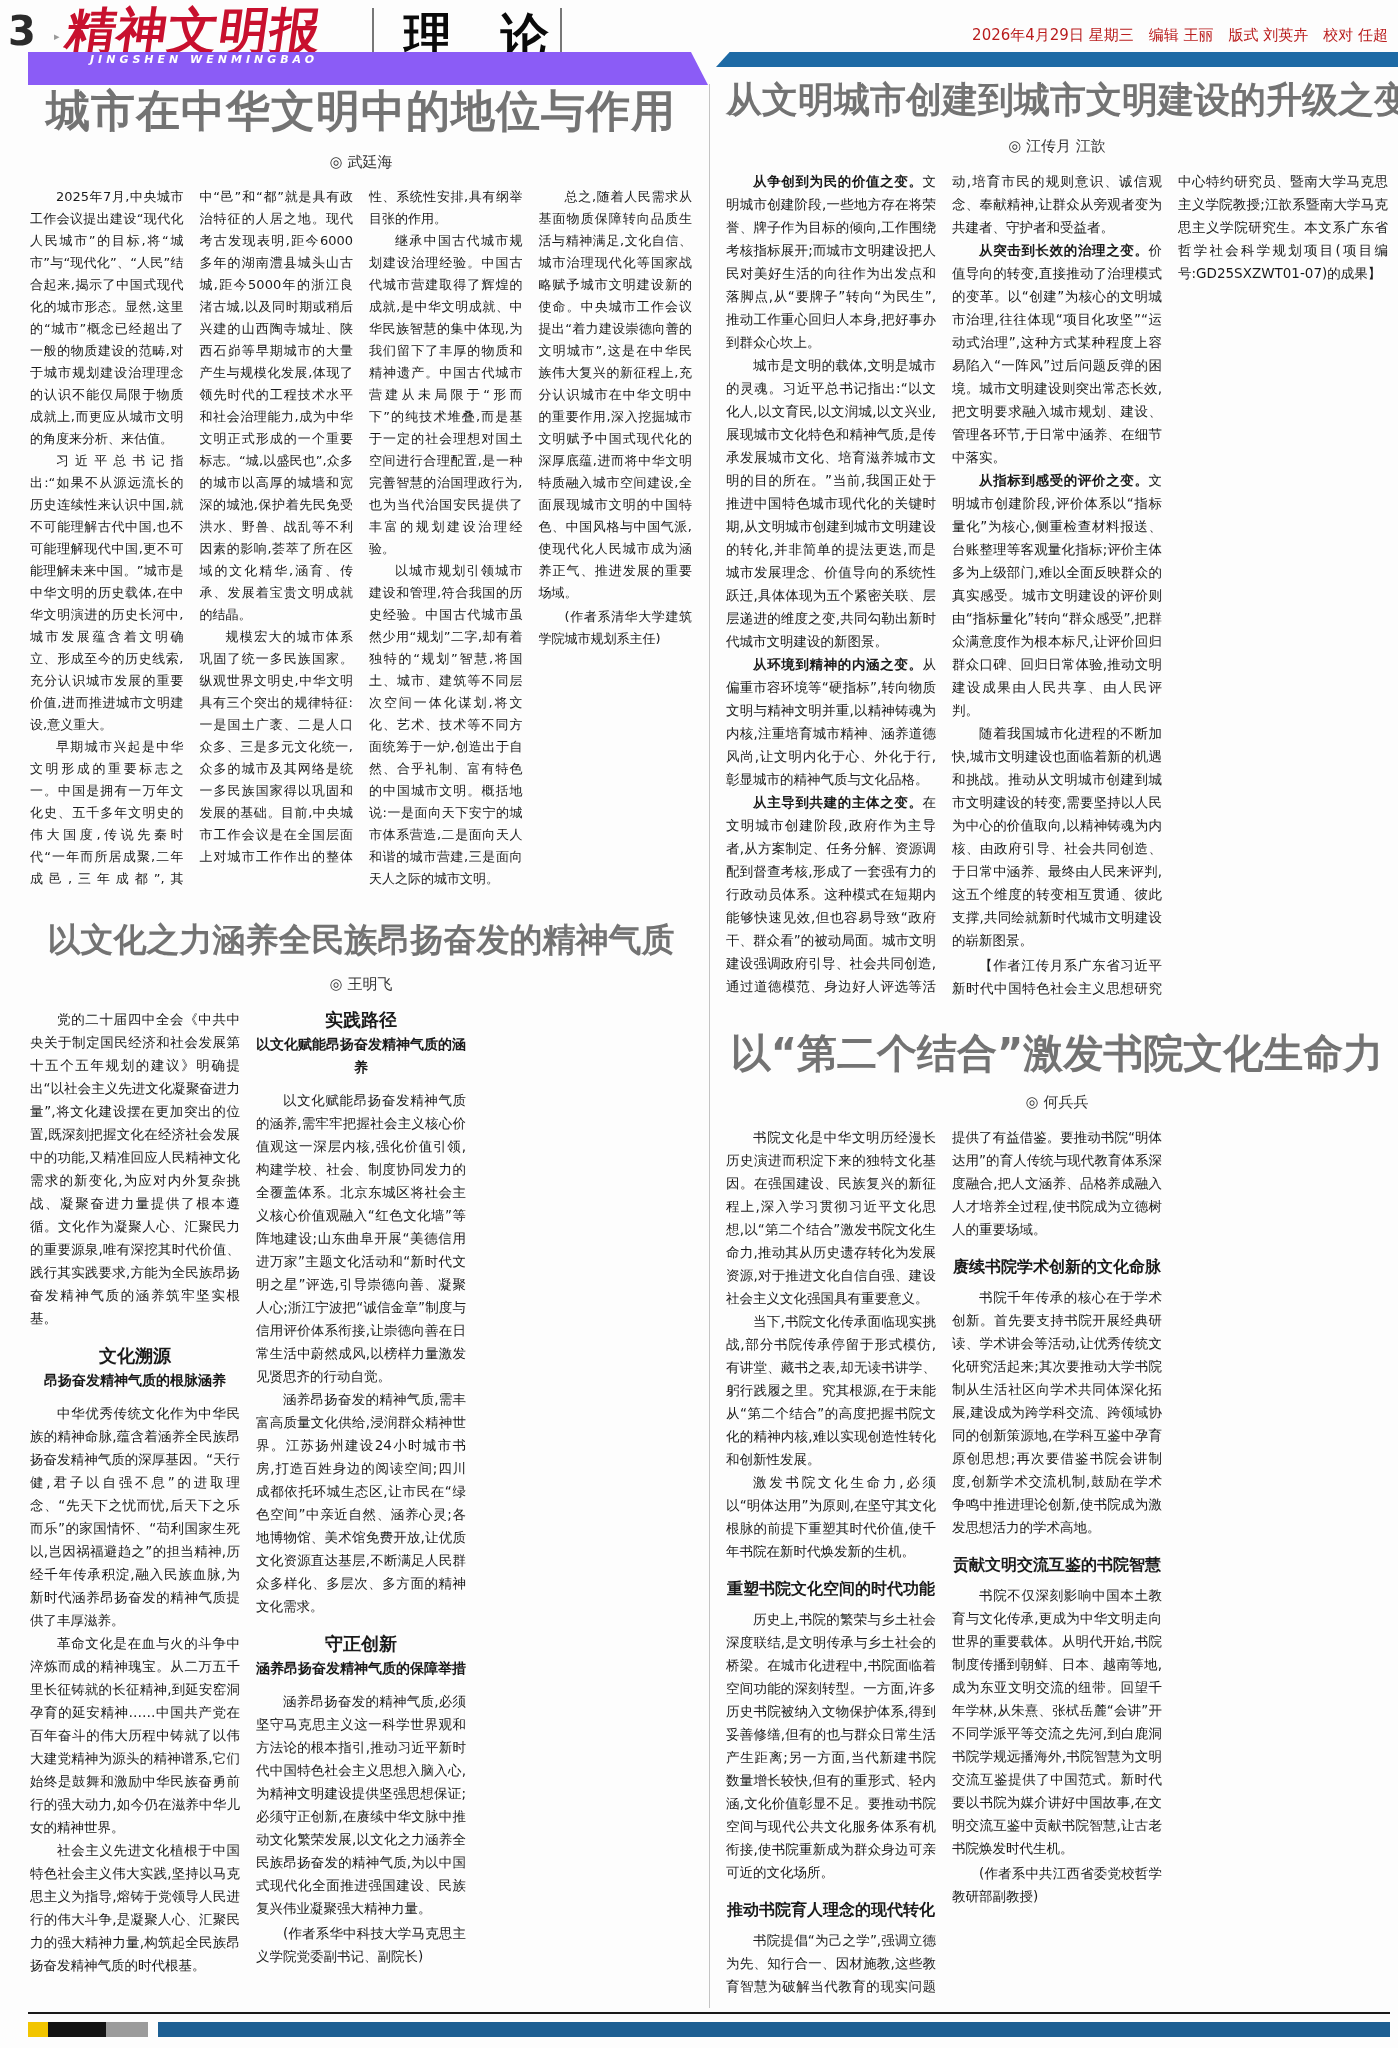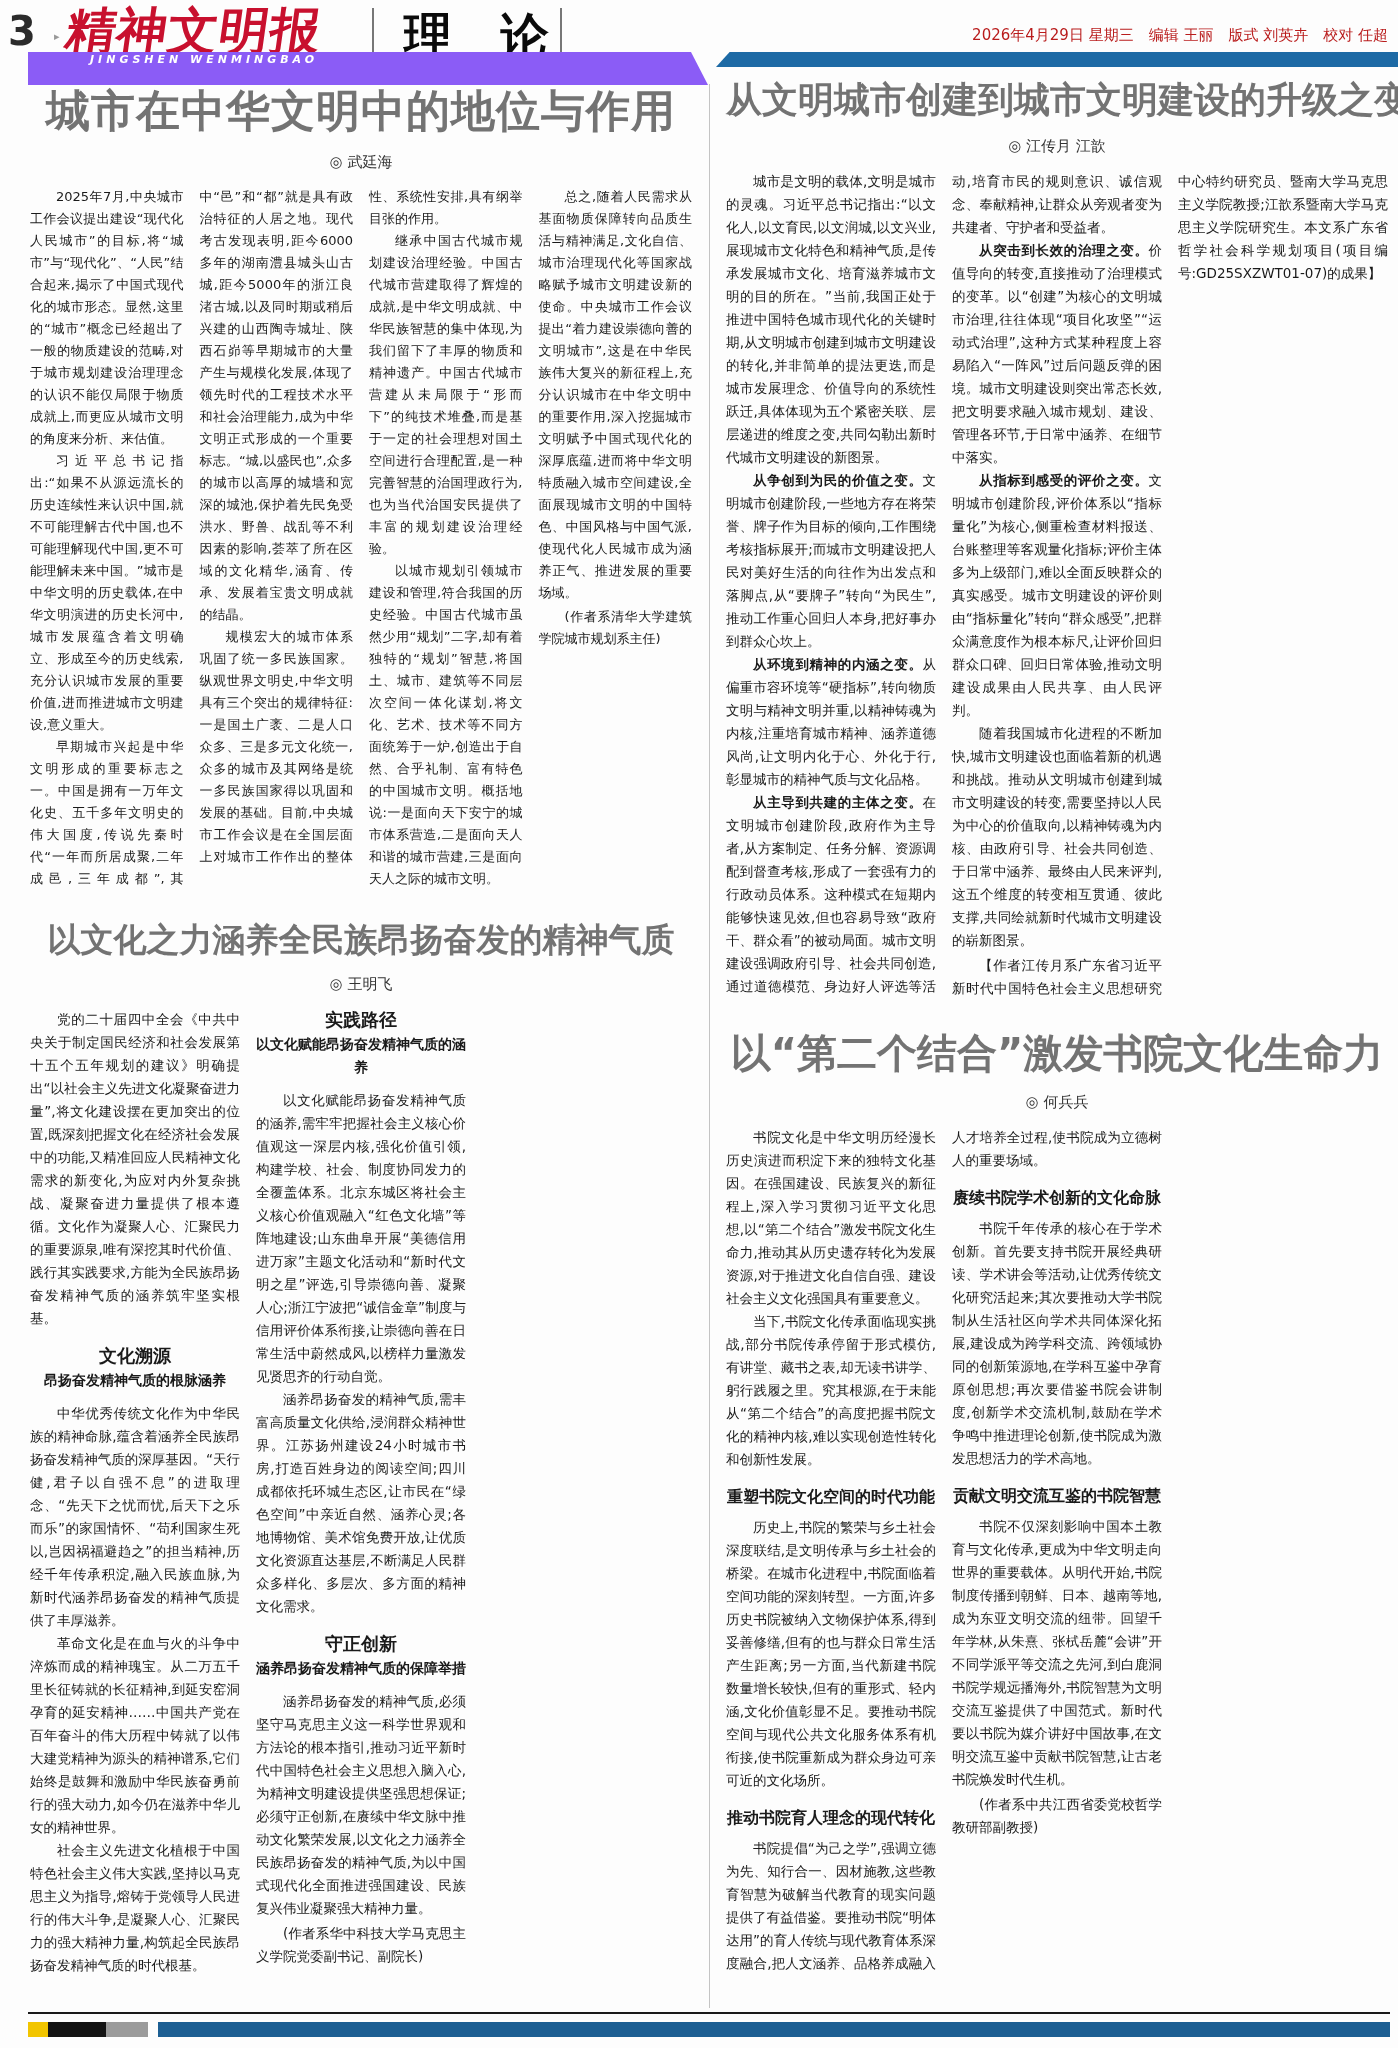--- a/index.html
+++ b/index.html
@@ -92,22 +92,22 @@
         <p class="para">以城市规划引领城市建设和管理,符合我国的历史经验。中国古代城市虽然少用“规划”二字,却有着独特的“规划”智慧,将国土、城市、建筑等不同层次空间一体化谋划,将文化、艺术、技术等不同方面统筹于一炉,创造出于自然、合乎礼制、富有特色的中国城市文明。概括地说:一是面向天下安宁的城市体系营造,二是面向天人和谐的城市营建,三是面向天人之际的城市文明。</p>
         <p class="para">总之,随着人民需求从基面物质保障转向品质生活与精神满足,文化自信、城市治理现代化等国家战略赋予城市文明建设新的使命。中央城市工作会议提出“着力建设崇德向善的文明城市”,这是在中华民族伟大复兴的新征程上,充分认识城市在中华文明中的重要作用,深入挖掘城市文明赋予中国式现代化的深厚底蕴,进而将中华文明特质融入城市空间建设,全面展现城市文明的中国特色、中国风格与中国气派,使现代化人民城市成为涵养正气、推进发展的重要场域。</p>
         <p class="para attr">(作者系清华大学建筑学院城市规划系主任)</p>
       </div>
   </div>
 
   <div class="article a2">
     <h1 class="title">从文明城市创建到城市文明建设的升级之变</h1>
     <div class="byline">◎ 江传月 江歆</div>
     <div class="body cols3">
+        <p class="para"><b class="plead">从争创到为民的价值之变。</b>文明城市创建阶段,一些地方存在将荣誉、牌子作为目标的倾向,工作围绕考核指标展开;而城市文明建设把人民对美好生活的向往作为出发点和落脚点,从“要牌子”转向“为民生”,推动工作重心回归人本身,把好事办到群众心坎上。</p>
         <p class="para">城市是文明的载体,文明是城市的灵魂。习近平总书记指出:“以文化人,以文育民,以文润城,以文兴业,展现城市文化特色和精神气质,是传承发展城市文化、培育滋养城市文明的目的所在。”当前,我国正处于推进中国特色城市现代化的关键时期,从文明城市创建到城市文明建设的转化,并非简单的提法更迭,而是城市发展理念、价值导向的系统性跃迁,具体体现为五个紧密关联、层层递进的维度之变,共同勾勒出新时代城市文明建设的新图景。</p>
-        <p class="para"><b class="plead">从争创到为民的价值之变。</b>文明城市创建阶段,一些地方存在将荣誉、牌子作为目标的倾向,工作围绕考核指标展开;而城市文明建设把人民对美好生活的向往作为出发点和落脚点,从“要牌子”转向“为民生”,推动工作重心回归人本身,把好事办到群众心坎上。</p>
         <p class="para"><b class="plead">从环境到精神的内涵之变。</b>从偏重市容环境等“硬指标”,转向物质文明与精神文明并重,以精神铸魂为内核,注重培育城市精神、涵养道德风尚,让文明内化于心、外化于行,彰显城市的精神气质与文化品格。</p>
         <p class="para"><b class="plead">从主导到共建的主体之变。</b>在文明城市创建阶段,政府作为主导者,从方案制定、任务分解、资源调配到督查考核,形成了一套强有力的行政动员体系。这种模式在短期内能够快速见效,但也容易导致“政府干、群众看”的被动局面。城市文明建设强调政府引导、社会共同创造,通过道德模范、身边好人评选等活动,培育市民的规则意识、诚信观念、奉献精神,让群众从旁观者变为共建者、守护者和受益者。</p>
         <p class="para"><b class="plead">从突击到长效的治理之变。</b>价值导向的转变,直接推动了治理模式的变革。以“创建”为核心的文明城市治理,往往体现“项目化攻坚”“运动式治理”,这种方式某种程度上容易陷入“一阵风”过后问题反弹的困境。城市文明建设则突出常态长效,把文明要求融入城市规划、建设、管理各环节,于日常中涵养、在细节中落实。</p>
         <p class="para"><b class="plead">从指标到感受的评价之变。</b>文明城市创建阶段,评价体系以“指标量化”为核心,侧重检查材料报送、台账整理等客观量化指标;评价主体多为上级部门,难以全面反映群众的真实感受。城市文明建设的评价则由“指标量化”转向“群众感受”,把群众满意度作为根本标尺,让评价回归群众口碑、回归日常体验,推动文明建设成果由人民共享、由人民评判。</p>
         <p class="para">随着我国城市化进程的不断加快,城市文明建设也面临着新的机遇和挑战。推动从文明城市创建到城市文明建设的转变,需要坚持以人民为中心的价值取向,以精神铸魂为内核、由政府引导、社会共同创造、于日常中涵养、最终由人民来评判,这五个维度的转变相互贯通、彼此支撑,共同绘就新时代城市文明建设的崭新图景。</p>
         <p class="para attr">【作者江传月系广东省习近平新时代中国特色社会主义思想研究中心特约研究员、暨南大学马克思主义学院教授;江歆系暨南大学马克思主义学院研究生。本文系广东省哲学社会科学规划项目(项目编号:GD25SXZWT01-07)的成果】</p>
       </div>
   </div>
 
   <div class="article a3">
@@ -130,20 +130,21 @@
         <p class="para attr">(作者系华中科技大学马克思主义学院党委副书记、副院长)</p>
       </div>
   </div>
 
   <div class="article a4">
     <h1 class="title">以“第二个结合”激发书院文化生命力</h1>
     <div class="byline">◎ 何兵兵</div>
     <div class="body cols3">
         <p class="para">书院文化是中华文明历经漫长历史演进而积淀下来的独特文化基因。在强国建设、民族复兴的新征程上,深入学习贯彻习近平文化思想,以“第二个结合”激发书院文化生命力,推动其从历史遗存转化为发展资源,对于推进文化自信自强、建设社会主义文化强国具有重要意义。</p>
         <p class="para">当下,书院文化传承面临现实挑战,部分书院传承停留于形式模仿,有讲堂、藏书之表,却无读书讲学、躬行践履之里。究其根源,在于未能从“第二个结合”的高度把握书院文化的精神内核,难以实现创造性转化和创新性发展。</p>
+        <p class="para">激发书院文化生命力,必须以“明体达用”为原则,在坚守其文化根脉的前提下重塑其时代价值,使千年书院在新时代焕发新的生机。</p>
         <div class="sub">重塑书院文化空间的时代功能</div>
         <p class="para">历史上,书院的繁荣与乡土社会深度联结,是文明传承与乡土社会的桥梁。在城市化进程中,书院面临着空间功能的深刻转型。一方面,许多历史书院被纳入文物保护体系,得到妥善修缮,但有的也与群众日常生活产生距离;另一方面,当代新建书院数量增长较快,但有的重形式、轻内涵,文化价值彰显不足。要推动书院空间与现代公共文化服务体系有机衔接,使书院重新成为群众身边可亲可近的文化场所。</p>
         <div class="sub">推动书院育人理念的现代转化</div>
         <p class="para">书院提倡“为己之学”,强调立德为先、知行合一、因材施教,这些教育智慧为破解当代教育的现实问题提供了有益借鉴。要推动书院“明体达用”的育人传统与现代教育体系深度融合,把人文涵养、品格养成融入人才培养全过程,使书院成为立德树人的重要场域。</p>
         <div class="sub">赓续书院学术创新的文化命脉</div>
         <p class="para">书院千年传承的核心在于学术创新。首先要支持书院开展经典研读、学术讲会等活动,让优秀传统文化研究活起来;其次要推动大学书院制从生活社区向学术共同体深化拓展,建设成为跨学科交流、跨领域协同的创新策源地,在学科互鉴中孕育原创思想;再次要借鉴书院会讲制度,创新学术交流机制,鼓励在学术争鸣中推进理论创新,使书院成为激发思想活力的学术高地。</p>
         <div class="sub">贡献文明交流互鉴的书院智慧</div>
         <p class="para">书院不仅深刻影响中国本土教育与文化传承,更成为中华文明走向世界的重要载体。从明代开始,书院制度传播到朝鲜、日本、越南等地,成为东亚文明交流的纽带。回望千年学林,从朱熹、张栻岳麓“会讲”开不同学派平等交流之先河,到白鹿洞书院学规远播海外,书院智慧为文明交流互鉴提供了中国范式。新时代要以书院为媒介讲好中国故事,在文明交流互鉴中贡献书院智慧,让古老书院焕发时代生机。</p>
         <p class="para attr">(作者系中共江西省委党校哲学教研部副教授)</p>
       </div>

